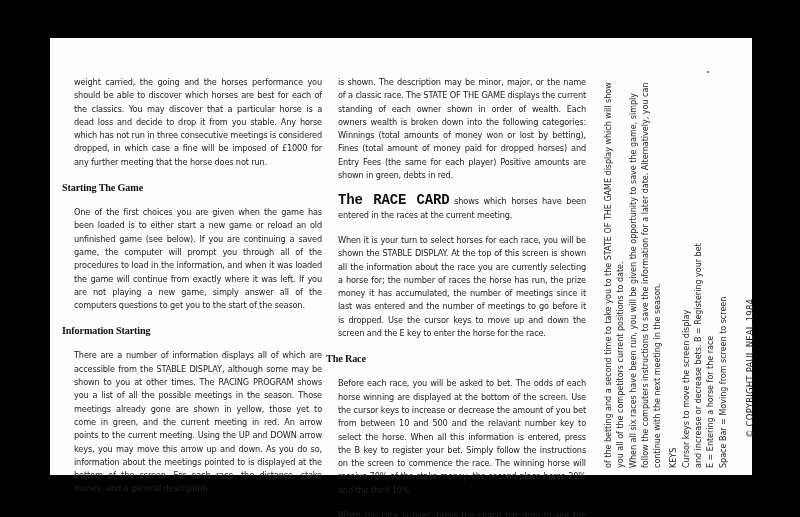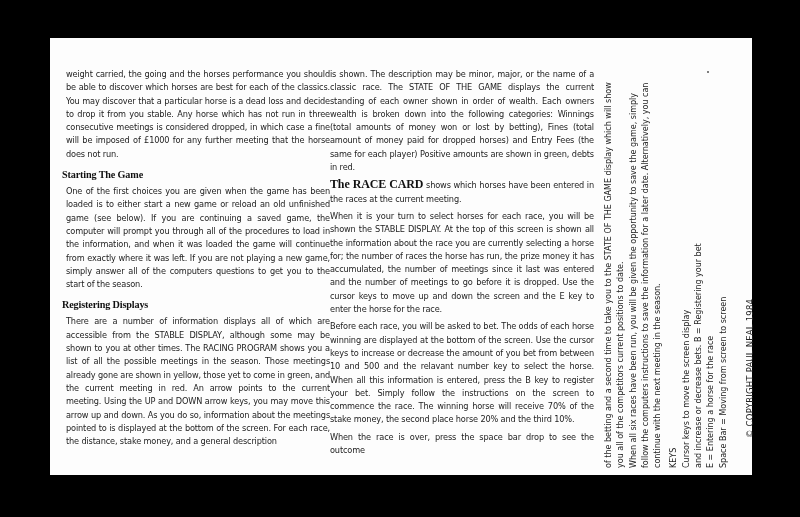--- a/index.html
+++ b/index.html
@@ -9,26 +9,26 @@
     }
     .page {
       position: absolute; left: 50px; top: 38px; width: 702px; height: 437px;
       background: #fdfdfd;
     }
     .col {
       position: absolute; top: 26px; width: 272px;
       font-size: 8.2px; line-height: 13.3px; color: #222; text-align: justify;
       letter-spacing: -0.15px;
     }
-    .col p { margin: 4px; }
+    .col p { margin: 12px; }
     .col h3 {
       margin: 7px 0 1px 0; font-size: 10.2px; font-weight: bold; color: #111;
       font-family: Liberation Serif, serif; line-height: 13px;
     }
-    .col .lead { font-weight: bold; font-size: 12px; font-family: Liberation Serif, serif; color:#111; }
+    .col .lead { font-weight: bold; font-size: 14px; font-family: Liberation Mono, monospace; color:#111; }
     .col1 { left: 12px; }
     .col2 { left: 276px; }
     .rot-wrap {
       position: absolute; left: 553px; top: 430px; width: 400px; height: 150px;
       transform-origin: 0 0; transform: rotate(-90deg);
     }
     .rot-text {
       font-size: 8px; line-height: 12.3px; color: #222; width: 400px;
     }
     .rot-text p { margin: 0; }
@@ -42,28 +42,29 @@
   </style>
 </head>
 <body>
 
 <div class="page">
 
   <div class="col col1">
     <p>weight carried, the going and the horses performance you should be able to discover which horses are best for each of the classics. You may discover that a particular horse is a dead loss and decide to drop it from you stable. Any horse which has not run in three consecutive meetings is considered dropped, in which case a fine will be imposed of £1000 for any further meeting that the horse does not run.</p>
     <h3>Starting The Game</h3>
     <p>One of the first choices you are given when the game has been loaded is to either start a new game or reload an old unfinished game (see below). If you are continuing a saved game, the computer will prompt you through all of the procedures to load in the information, and when it was loaded the game will continue from exactly where it was left. If you are not playing a new game, simply answer all of the computers questions to get you to the start of the season.</p>
-    <h3>Registering Displays</h3>
+    <h3>Information Starting</h3>
     <p>There are a number of information displays all of which are accessible from the STABLE DISPLAY, although some may be shown to you at other times. The RACING PROGRAM shows you a list of all the possible meetings in the season. Those meetings already gone are shown in yellow, those yet to come in green, and the current meeting in red. An arrow points to the current meeting. Using the UP and DOWN arrow keys, you may move this arrow up and down. As you do so, information about the meetings pointed to is displayed at the bottom of the screen. For each race, the distance, stake money, and a general description</p>
   </div>
 
   <div class="col col2">
     <p>is shown. The description may be minor, major, or the name of a classic race. The STATE OF THE GAME displays the current standing of each owner shown in order of wealth. Each owners wealth is broken down into the following categories: Winnings (total amounts of money won or lost by betting), Fines (total amount of money paid for dropped horses) and Entry Fees (the same for each player) Positive amounts are shown in green, debts in red.</p>
     <p><span class="lead">The RACE CARD</span><span> shows which horses have been entered in the races at the current meeting.</span></p>
     <p>When it is your turn to select horses for each race, you will be shown the STABLE DISPLAY. At the top of this screen is shown all the information about the race you are currently selecting a horse for; the number of races the horse has run, the prize money it has accumulated, the number of meetings since it last was entered and the number of meetings to go before it is dropped. Use the cursor keys to move up and down the screen and the E key to enter the horse for the race.</p>
+    <h3>The Race</h3>
     <p>Before each race, you will be asked to bet. The odds of each horse winning are displayed at the bottom of the screen. Use the cursor keys to increase or decrease the amount of you bet from between 10 and 500 and the relavant number key to select the horse. When all this information is entered, press the B key to register your bet. Simply follow the instructions on the screen to commence the race. The winning horse will receive 70% of the stake money, the second place horse 20% and the third 10%.</p>
     <p>When the race is over, press the space bar drop to see the outcome</p>
   </div>
 
   <div class="rot-wrap">
     <div class="rot-text">
       <p>of the betting and a second time to take you to the STATE OF THE GAME display which will show you all of the competitors current positions to date.</p>
       <p>When all six races have been run, you will be given the opportunity to save the game, simply follow the computers instructions to save the information for a later date. Alternatively, you can continue with the next meeting in the season.</p>
       <p class="keys-head">KEYS</p>
       <p>Cursor keys to move the screen display</p>

